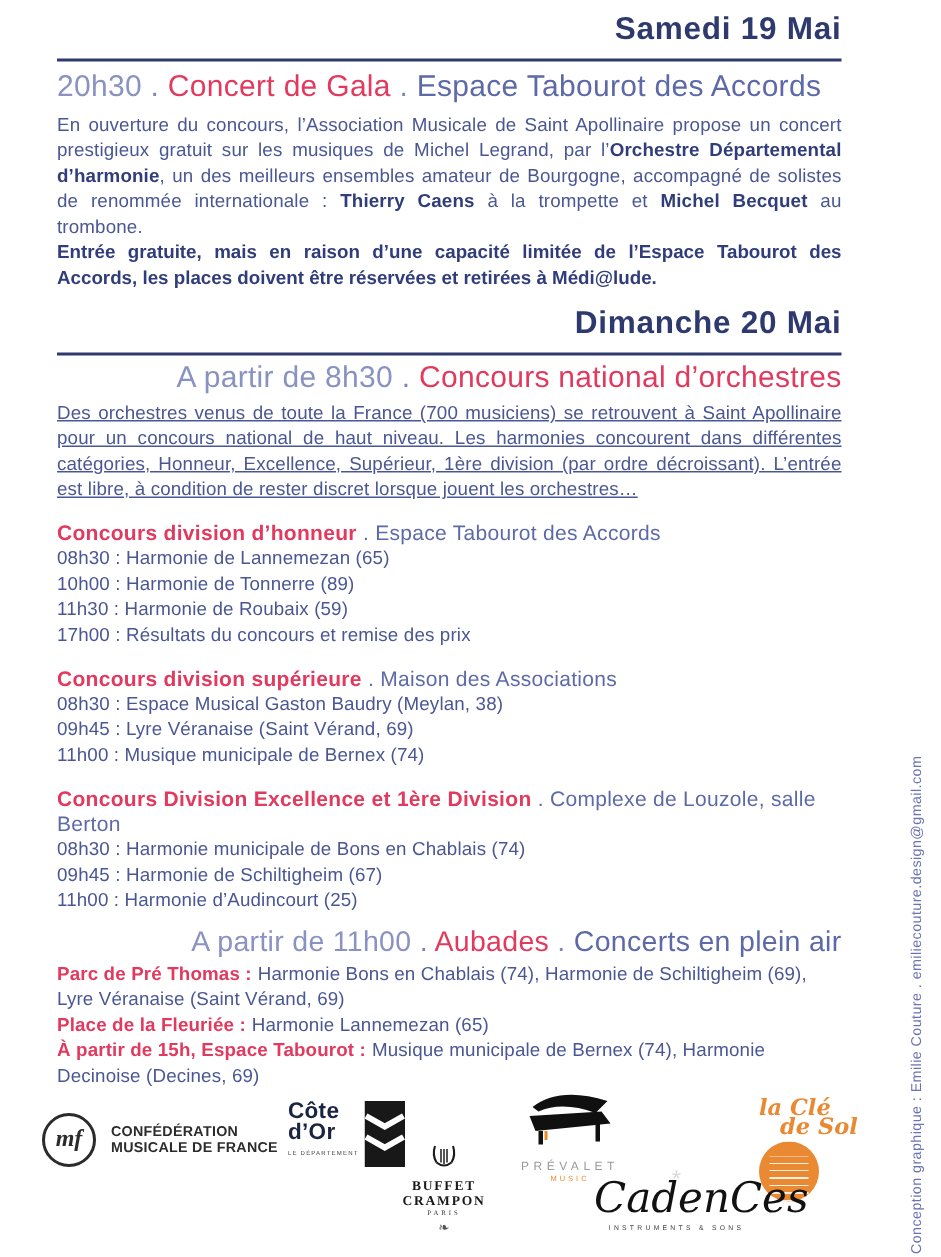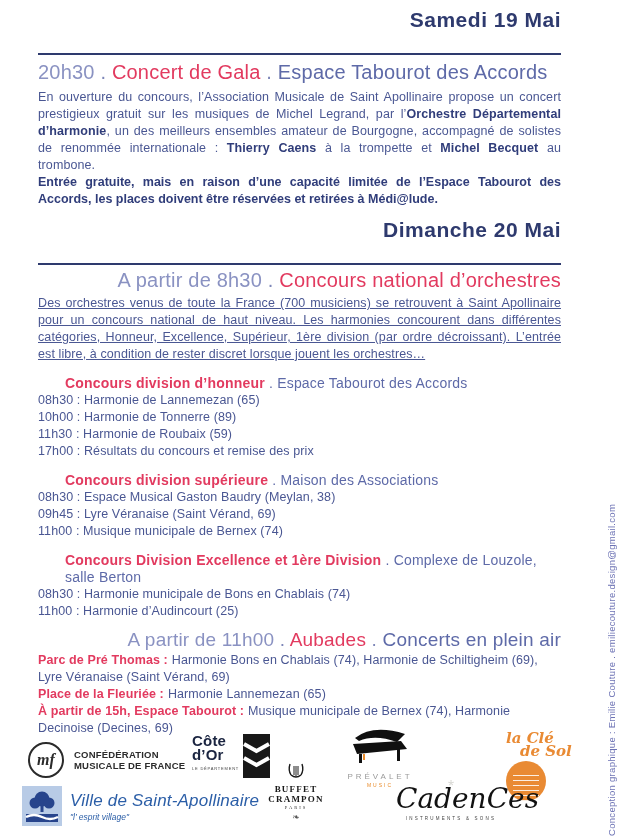--- a/index.html
+++ b/index.html
@@ -6,42 +6,42 @@
   body{
     width:627px;height:838px;background:#ffffff;position:relative;overflow:hidden;
     font-family:"Liberation Sans", sans-serif;
     -webkit-font-smoothing:antialiased;
   }
   .content{padding:8px 66px 0 38px;}
 
   
   .date-header{
     font-size:21px;font-weight:600;letter-spacing:.5px;color:#2e3a6e;
-    text-align:right;border-bottom:2px solid #2e3a6e;padding-bottom:21px;
+    text-align:right;border-bottom:2px solid #2e3a6e;padding-bottom:7px;
   }
   .mt10{margin-top:10px;}
 
   
   .h-event{font-size:20px;letter-spacing:.2px;color:#5e6aa8;margin-top:5px;line-height:24px;}
   .h-right{text-align:right;}
   .time{color:#8a92c2;}
   .red{color:#e23a5f;}
   .sep{color:#7d86b8;}
 
   
   p.body{
     font-size:12.5px;line-height:17px;color:#4a5793;text-align:justify;
     margin:5px 0 0 0;letter-spacing:.1px;
   }
   p.body strong, .bold-note{color:#303d7a;font-weight:bold;}
   .bold-note{font-size:12.5px;line-height:17px;text-align:justify;margin:0;}
 
   
   .division{margin-top:12px;}
-  .division-title{font-size:14px;line-height:17px;letter-spacing:.2px;margin-left:27px;}
+  .division-title{font-size:14px;line-height:17px;letter-spacing:.2px;}
   .division-title .t{color:#e23a5f;font-weight:bold;}
   .division-title .venue{color:#5e6aa8;}
   .sched{font-size:12.5px;line-height:17px;color:#4a5793;letter-spacing:.1px;}
 
   
   .h-aubades{margin-top:8px;font-size:19px;}
   .aubade{font-size:12.5px;line-height:17px;color:#4a5793;margin:0;letter-spacing:.1px;}
   .aubade .label{color:#e23a5f;font-weight:bold;margin-right:4px;}
 
   
@@ -146,20 +146,21 @@
     <div class="sched">08h30 : Espace Musical Gaston Baudry (Meylan, 38)</div>
     <div class="sched">09h45 : Lyre Véranaise (Saint Vérand, 69)</div>
     <div class="sched">11h00 : Musique municipale de Bernex (74)</div>
   </div>
 
   <div class="division">
     <div class="division-title">
       <span class="t">Concours  Division Excellence et 1ère Division</span><span class="venue"> . </span><span class="venue">Complexe de Louzole, salle Berton</span>
     </div>
     <div class="sched">08h30 : Harmonie municipale de Bons en Chablais (74)</div>
+    <div class="sched">09h45 : Harmonie de Schiltigheim (67)</div>
     <div class="sched">11h00 : Harmonie d’Audincourt (25)</div>
   </div>
 
   <div class="h-event h-right h-aubades">
     <span class="time">A partir de 11h00</span><span class="sep"> . </span><span class="red">Aubades</span><span class="sep"> . </span><span>Concerts en plein air</span>
   </div>
 
   <p class="aubade"><span class="label">Parc de Pré Thomas :</span><span>Harmonie Bons en Chablais (74), Harmonie de Schiltigheim (69), Lyre Véranaise (Saint Vérand, 69)</span></p>
   <p class="aubade"><span class="label">Place de la Fleuriée :</span><span>Harmonie Lannemezan (65)</span></p>
   <p class="aubade"><span class="label">À partir de 15h, Espace Tabourot :</span><span>Musique municipale de Bernex (74), Harmonie Decinoise (Decines, 69)</span></p>
@@ -204,35 +205,20 @@
   </div>
 
   <div class="logo cledesol">
     <div class="cds-text">
       <div>la Clé</div>
       <div class="cds-l2">de Sol</div>
     </div>
     <div class="cds-circle"></div>
   </div>
 
-  <div class="logo ville">
-    <svg width="40" height="40" viewBox="0 0 40 40">
-      <rect x="0" y="0" width="40" height="40" fill="#b8cbe6"></rect>
-      <circle cx="20" cy="13" r="7.5" fill="#27448c"></circle>
-      <circle cx="13" cy="17" r="5.5" fill="#27448c"></circle>
-      <circle cx="27" cy="17" r="5.5" fill="#27448c"></circle>
-      <rect x="18.5" y="18" width="3" height="8" fill="#27448c"></rect>
-      <rect x="4" y="28" width="32" height="8" fill="#27448c"></rect>
-      <path d="M4 31 Q12 27 20 31 T36 31" stroke="#ffffff" stroke-width="2.5" fill="none"></path>
-    </svg>
-    <div>
-      <div class="ville-name">Ville de Saint-Apollinaire</div>
-      <div class="ville-tagline">"l’ esprit village"</div>
-    </div>
-  </div>
 
   <div class="logo buffet">
     <svg width="18" height="18" viewBox="0 0 18 18">
       <path d="M3 2 Q1 8 4 13 M15 2 Q17 8 14 13" stroke="#1a1a1a" stroke-width="1.4" fill="none"></path>
       <path d="M4 13 Q9 17 14 13" stroke="#1a1a1a" stroke-width="1.4" fill="none"></path>
       <line x1="7" y1="4" x2="7" y2="13" stroke="#1a1a1a" stroke-width="1"></line>
       <line x1="9" y1="4" x2="9" y2="14" stroke="#1a1a1a" stroke-width="1"></line>
       <line x1="11" y1="4" x2="11" y2="13" stroke="#1a1a1a" stroke-width="1"></line>
     </svg>
     <div class="buffet-name">BUFFET</div>

